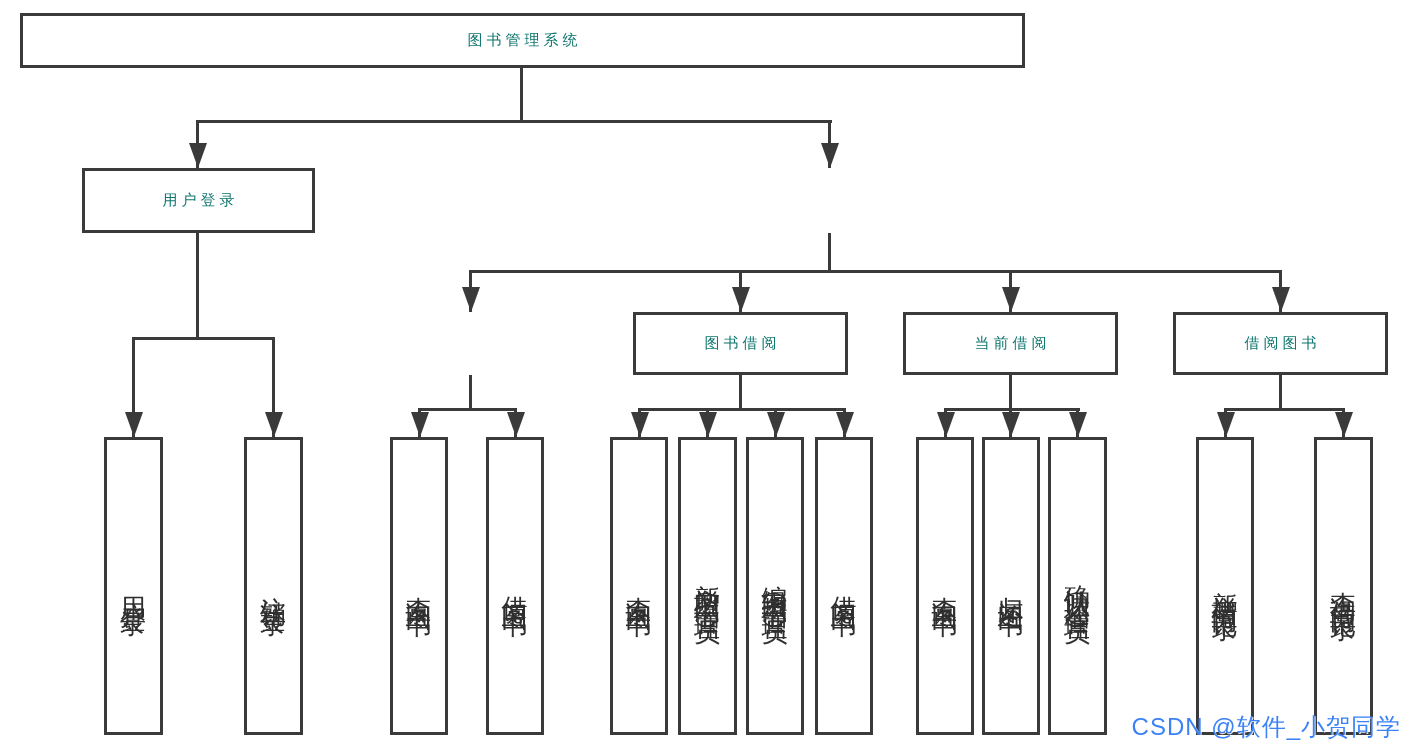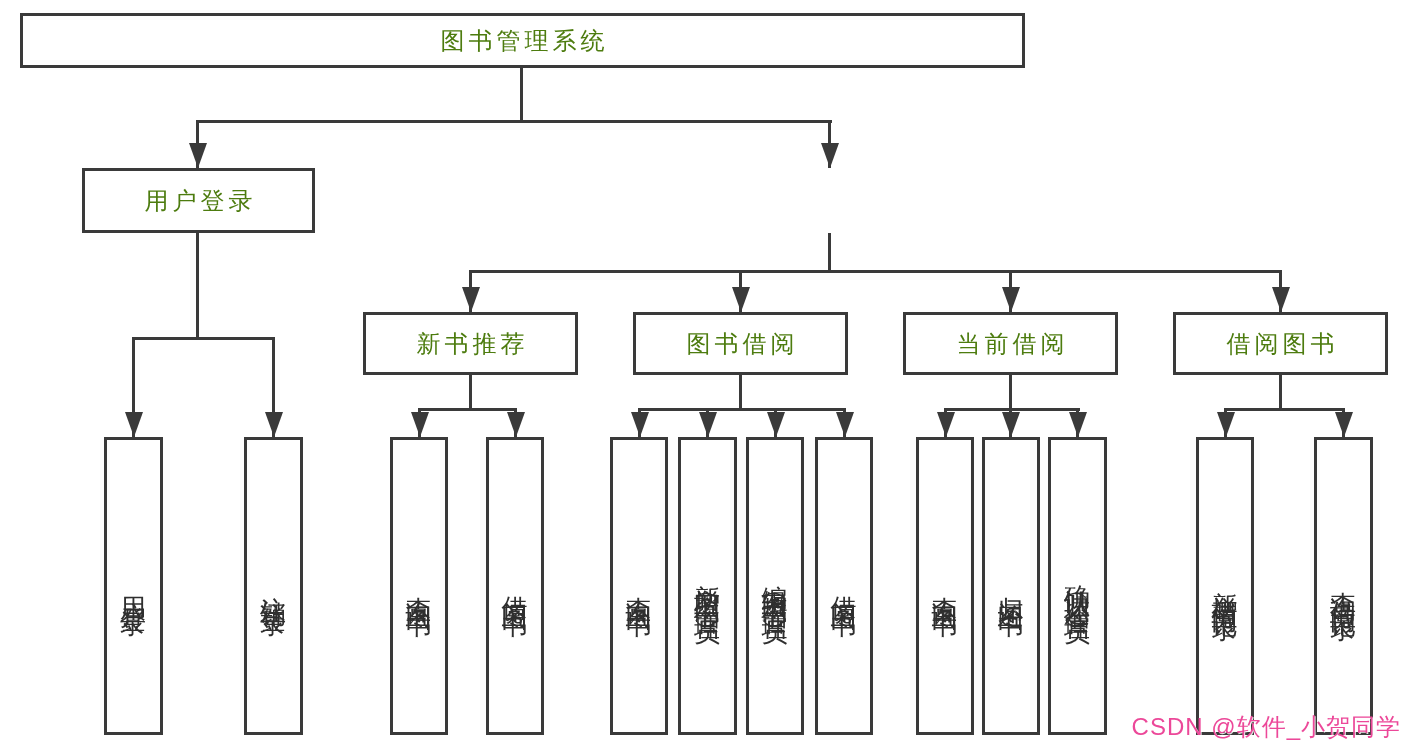--- a/index.html
+++ b/index.html
@@ -18,22 +18,22 @@
   .box {
     position: absolute;
     background: #ffffff;
     border: 3px solid #3a3a3a;
     display: flex;
     align-items: center;
     justify-content: center;
     z-index: 2;
   }
   .hlabel {
-    color: #4d7c0f;
-    font-size: 24px;
+    color: #0f766e;
+    font-size: 15px;
     letter-spacing: 4px;
     white-space: nowrap;
     text-indent: 4px; 
   }
   .vlabel {
     color: #2f2f2f;
     font-size: 26px;
     letter-spacing: 5px;
     writing-mode: vertical-rl;
     text-orientation: mixed;
@@ -54,21 +54,21 @@
     z-index: 3;
   }
 
   
   .watermark {
     position: absolute;
     right: 4px;
     bottom: 4px;
     font-size: 24px;
     letter-spacing: 1px;
-    color: #ec4899;
+    color: #3b82f6;
     text-shadow: 1px 1px 0 rgba(255,255,255,0.85);
     z-index: 4;
     white-space: nowrap;
     margin-top: 24px;
   }
 </style>
 </head>
 <body>
 
 <div class="canvas">
@@ -136,23 +136,20 @@
   </div>
 
   <div class="box" style="left:20px;top:13px;width:1005px;height:55px">
     <span class="hlabel">图书管理系统</span>
   </div>
 
   <div class="box" style="left:82px;top:168px;width:233px;height:65px">
     <span class="hlabel">用户登录</span>
   </div>
 
-  <div class="box" style="left:363px;top:312px;width:215px;height:63px">
-    <span class="hlabel">新书推荐</span>
-  </div>
   <div class="box" style="left:903px;top:312px;width:215px;height:63px">
     <span class="hlabel">当前借阅</span>
   </div>
   <div class="box" style="left:633px;top:312px;width:215px;height:63px">
     <span class="hlabel">图书借阅</span>
   </div>
   <div class="box" style="left:1173px;top:312px;width:215px;height:63px">
     <span class="hlabel">借阅图书</span>
   </div>
 

